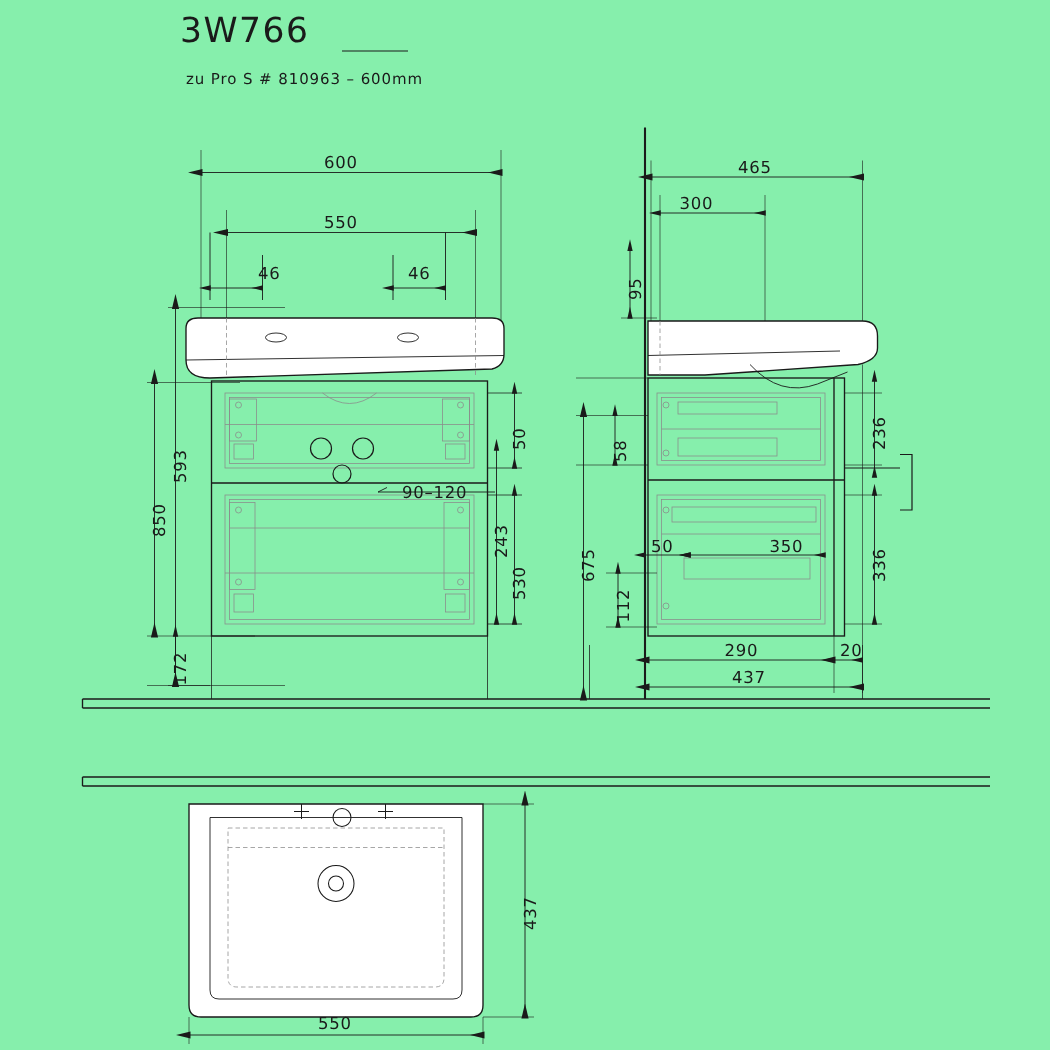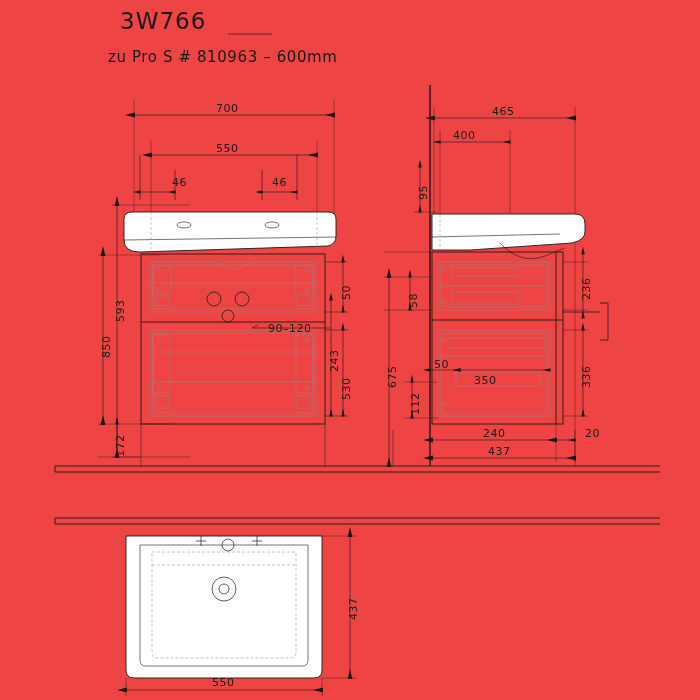--- a/index.html
+++ b/index.html
@@ -7,44 +7,44 @@
     padding: 0;
     background: #ffffff;
   }
   body {
     font-family: "DejaVu Sans", sans-serif;
   }
   #sheet {
     position: relative;
     width: 700px;
     height: 700px;
-    background: #ef4444;
+    background: #86efac;
     overflow: hidden;
   }
   #sheet svg {
     position: absolute;
     left: 0;
     top: 0;
   }
   .ttl {
     position: absolute;
     font-family: "DejaVu Sans", sans-serif;
     color: #1a1a1a;
     white-space: nowrap;
   }
   #title-main {
     left: 120px;
     top: 8px;
     font-size: 23px;
     letter-spacing: 1px;
   }
   #title-sub {
-    left: 108px;
+    left: 124px;
     top: 48px;
-    font-size: 15px;
+    font-size: 10px;
     letter-spacing: 0.6px;
   }
   .dim {
     position: absolute;
     font-family: "DejaVu Sans", sans-serif;
     font-size: 11px;
     color: #1a1a1a;
     white-space: nowrap;
     letter-spacing: 0.5px;
   }
@@ -330,42 +330,42 @@
       <g stroke="#1a1a1a" stroke-width="0.6">
         <line x1="350" y1="536" x2="350" y2="678" marker-start="url(#ar)" marker-end="url(#ar)"></line>
         <line x1="126" y1="690" x2="322" y2="690" marker-start="url(#ar)" marker-end="url(#ar)"></line>
       </g>
     </g>
   </svg>
 
   <div class="ttl" id="title-main">3W766</div>
   <div class="ttl" id="title-sub">zu Pro S # 810963 – 600mm</div>
 
-  <div class="dim" style="left:216px; top:102px;">700</div>
+  <div class="dim" style="left:216px; top:102px;">600</div>
   <div class="dim" style="left:216px; top:142px;">550</div>
   <div class="dim" style="left:172px; top:176px;">46</div>
   <div class="dim" style="left:272px; top:176px;">46</div>
   <div class="dim vert" style="left:114px; top:322px;">593</div>
   <div class="dim vert" style="left:100px; top:358px;">850</div>
   <div class="dim vert" style="left:114px; top:457px;">172</div>
   <div class="dim vert" style="left:340px; top:300px;">50</div>
   <div class="dim vert" style="left:328px; top:372px;">243</div>
   <div class="dim vert" style="left:340px; top:400px;">530</div>
   <div class="dim" style="left:268px; top:322px;">90–120</div>
 
   <div class="dim" style="left:492px; top:105px;">465</div>
-  <div class="dim" style="left:453px; top:129px;">400</div>
+  <div class="dim" style="left:453px; top:129px;">300</div>
   <div class="dim vert" style="left:417px; top:200px;">95</div>
   <div class="dim vert" style="left:407px; top:308px;">58</div>
   <div class="dim vert" style="left:409px; top:415px;">112</div>
   <div class="dim vert" style="left:386px; top:388px;">675</div>
   <div class="dim vert" style="left:580px; top:300px;">236</div>
   <div class="dim vert" style="left:580px; top:388px;">336</div>
   <div class="dim" style="left:434px; top:358px;">50</div>
-  <div class="dim" style="left:474px; top:358px;margin-top:16px;">350</div>
-  <div class="dim" style="left:483px; top:427px;">240</div>
-  <div class="dim" style="left:585px; top:427px;">20</div>
+  <div class="dim" style="left:513px; top:358px;">350</div>
+  <div class="dim" style="left:483px; top:427px;">290</div>
+  <div class="dim" style="left:560px; top:427px;">20</div>
   <div class="dim" style="left:488px; top:445px;">437</div>
 
   <div class="dim vert" style="left:347px; top:620px;">437</div>
   <div class="dim" style="left:212px; top:676px;">550</div>
 
 </div>
 
 </body></html>

